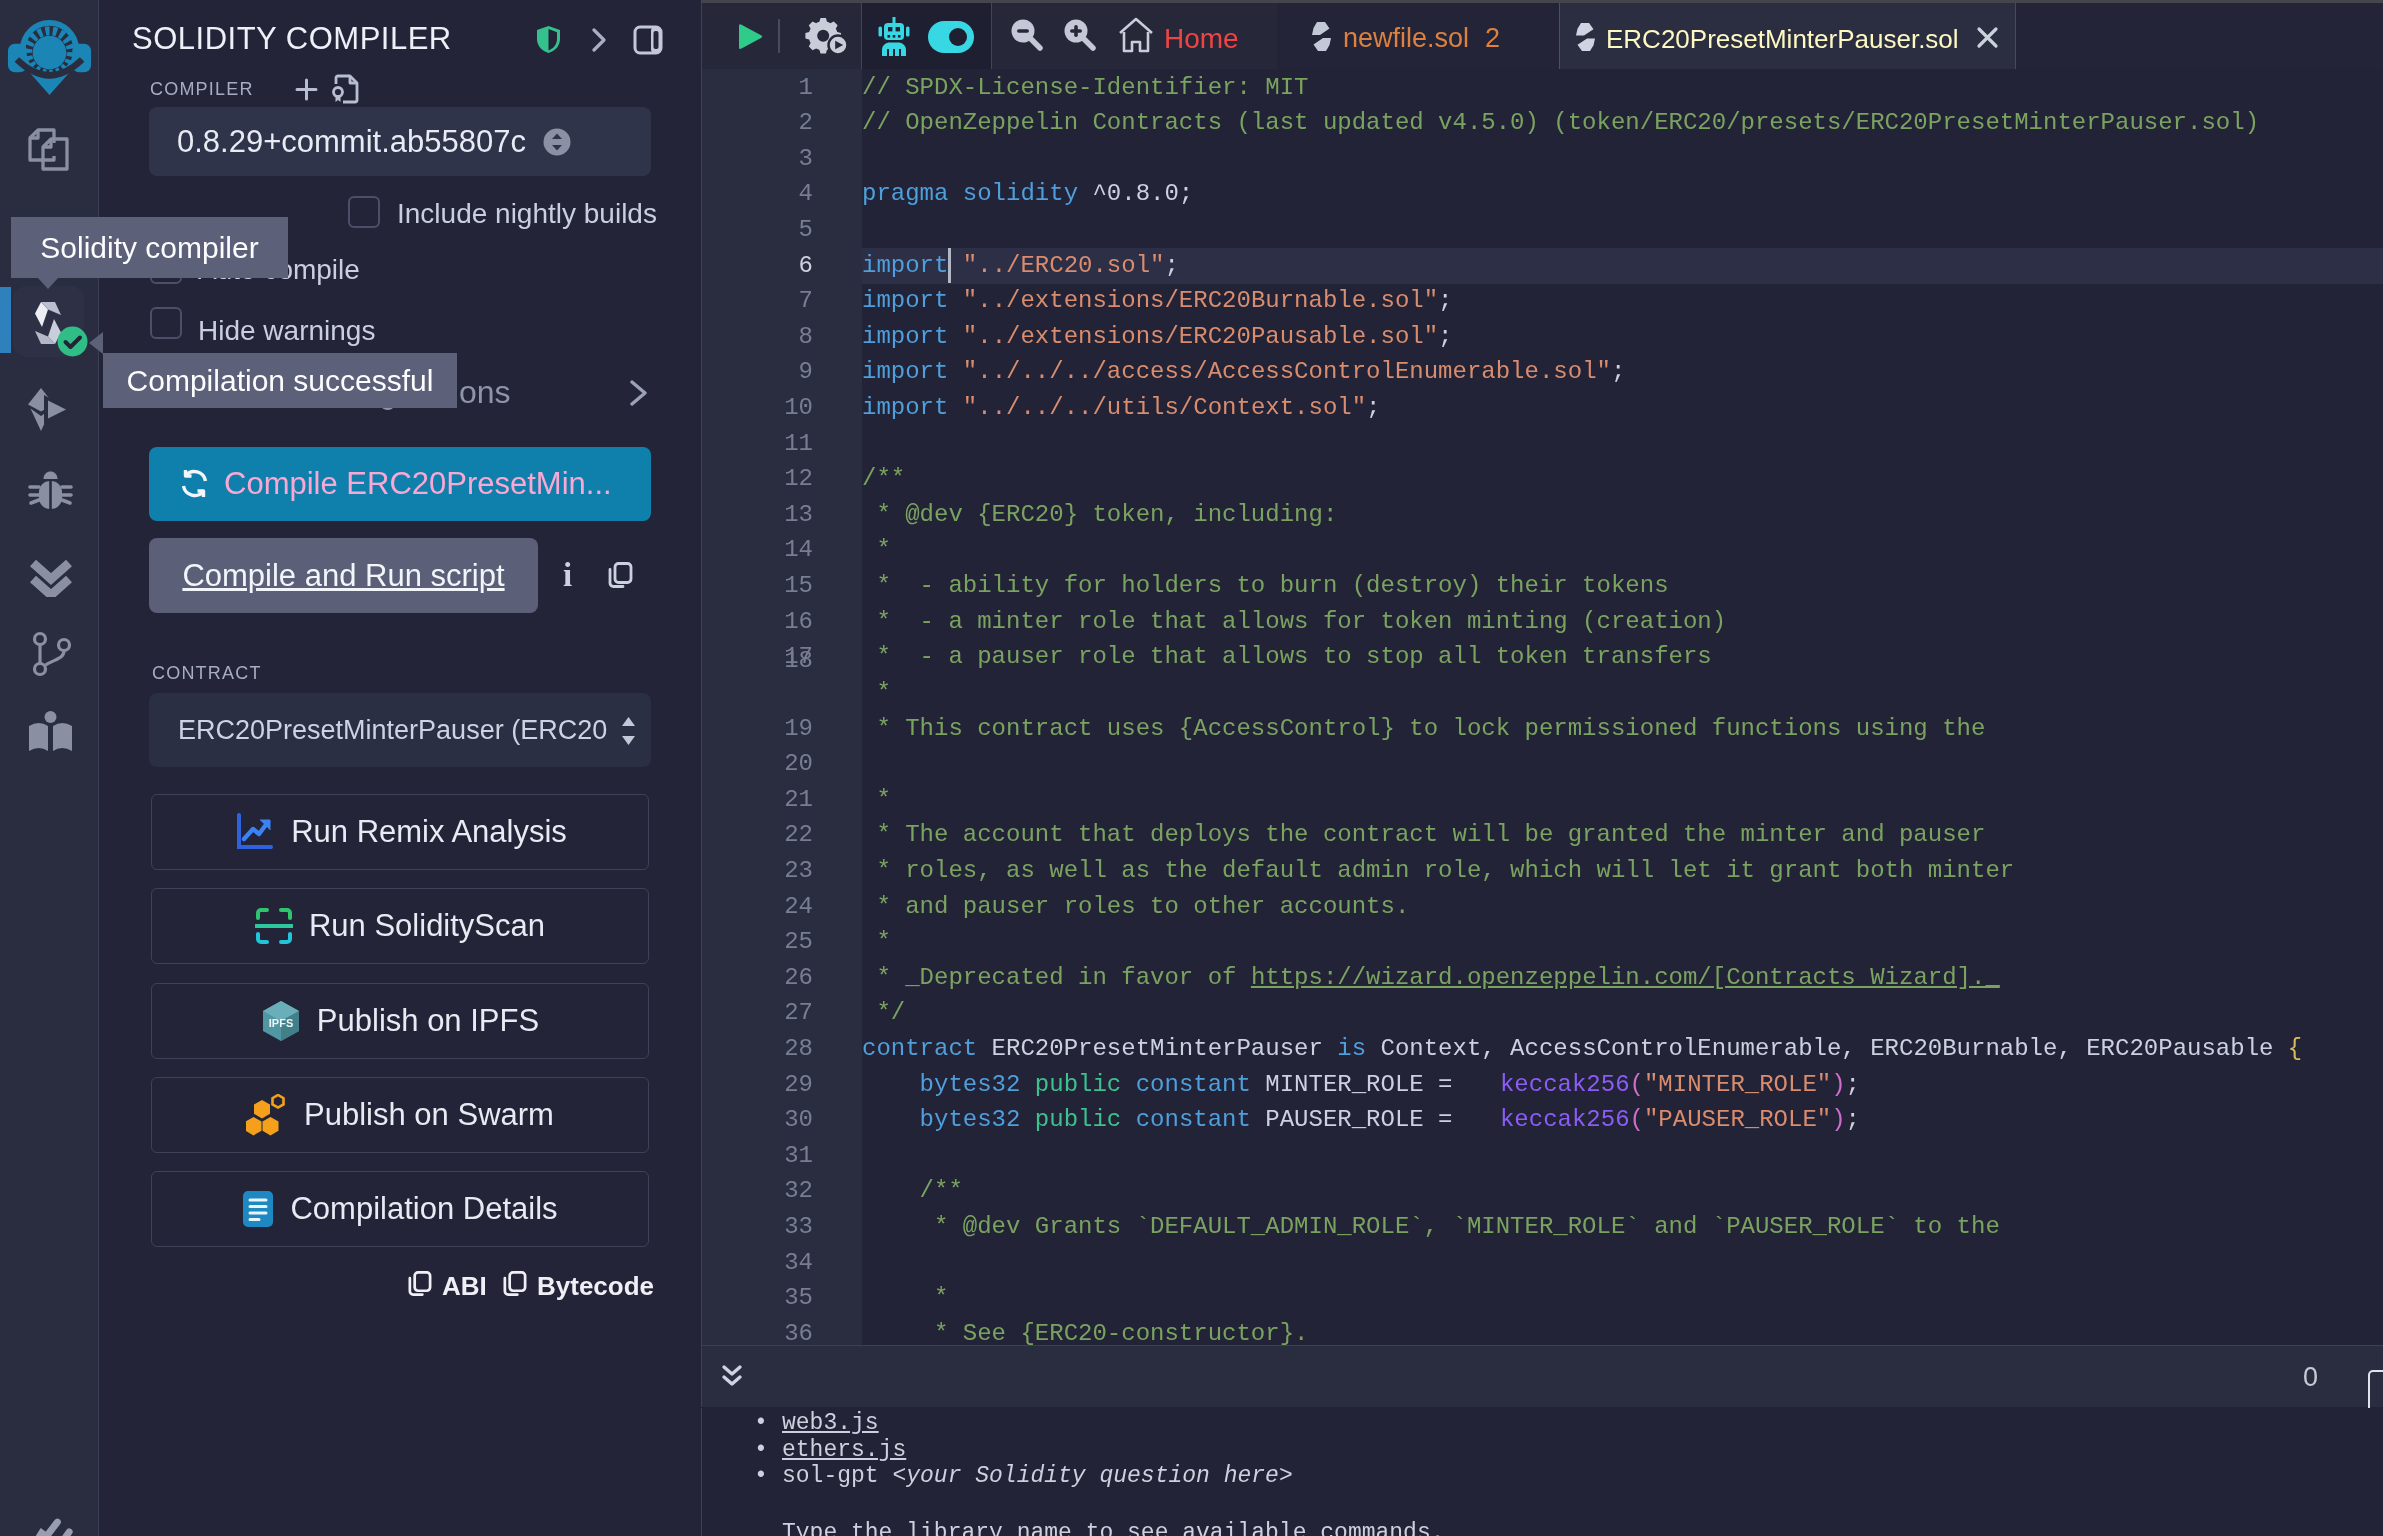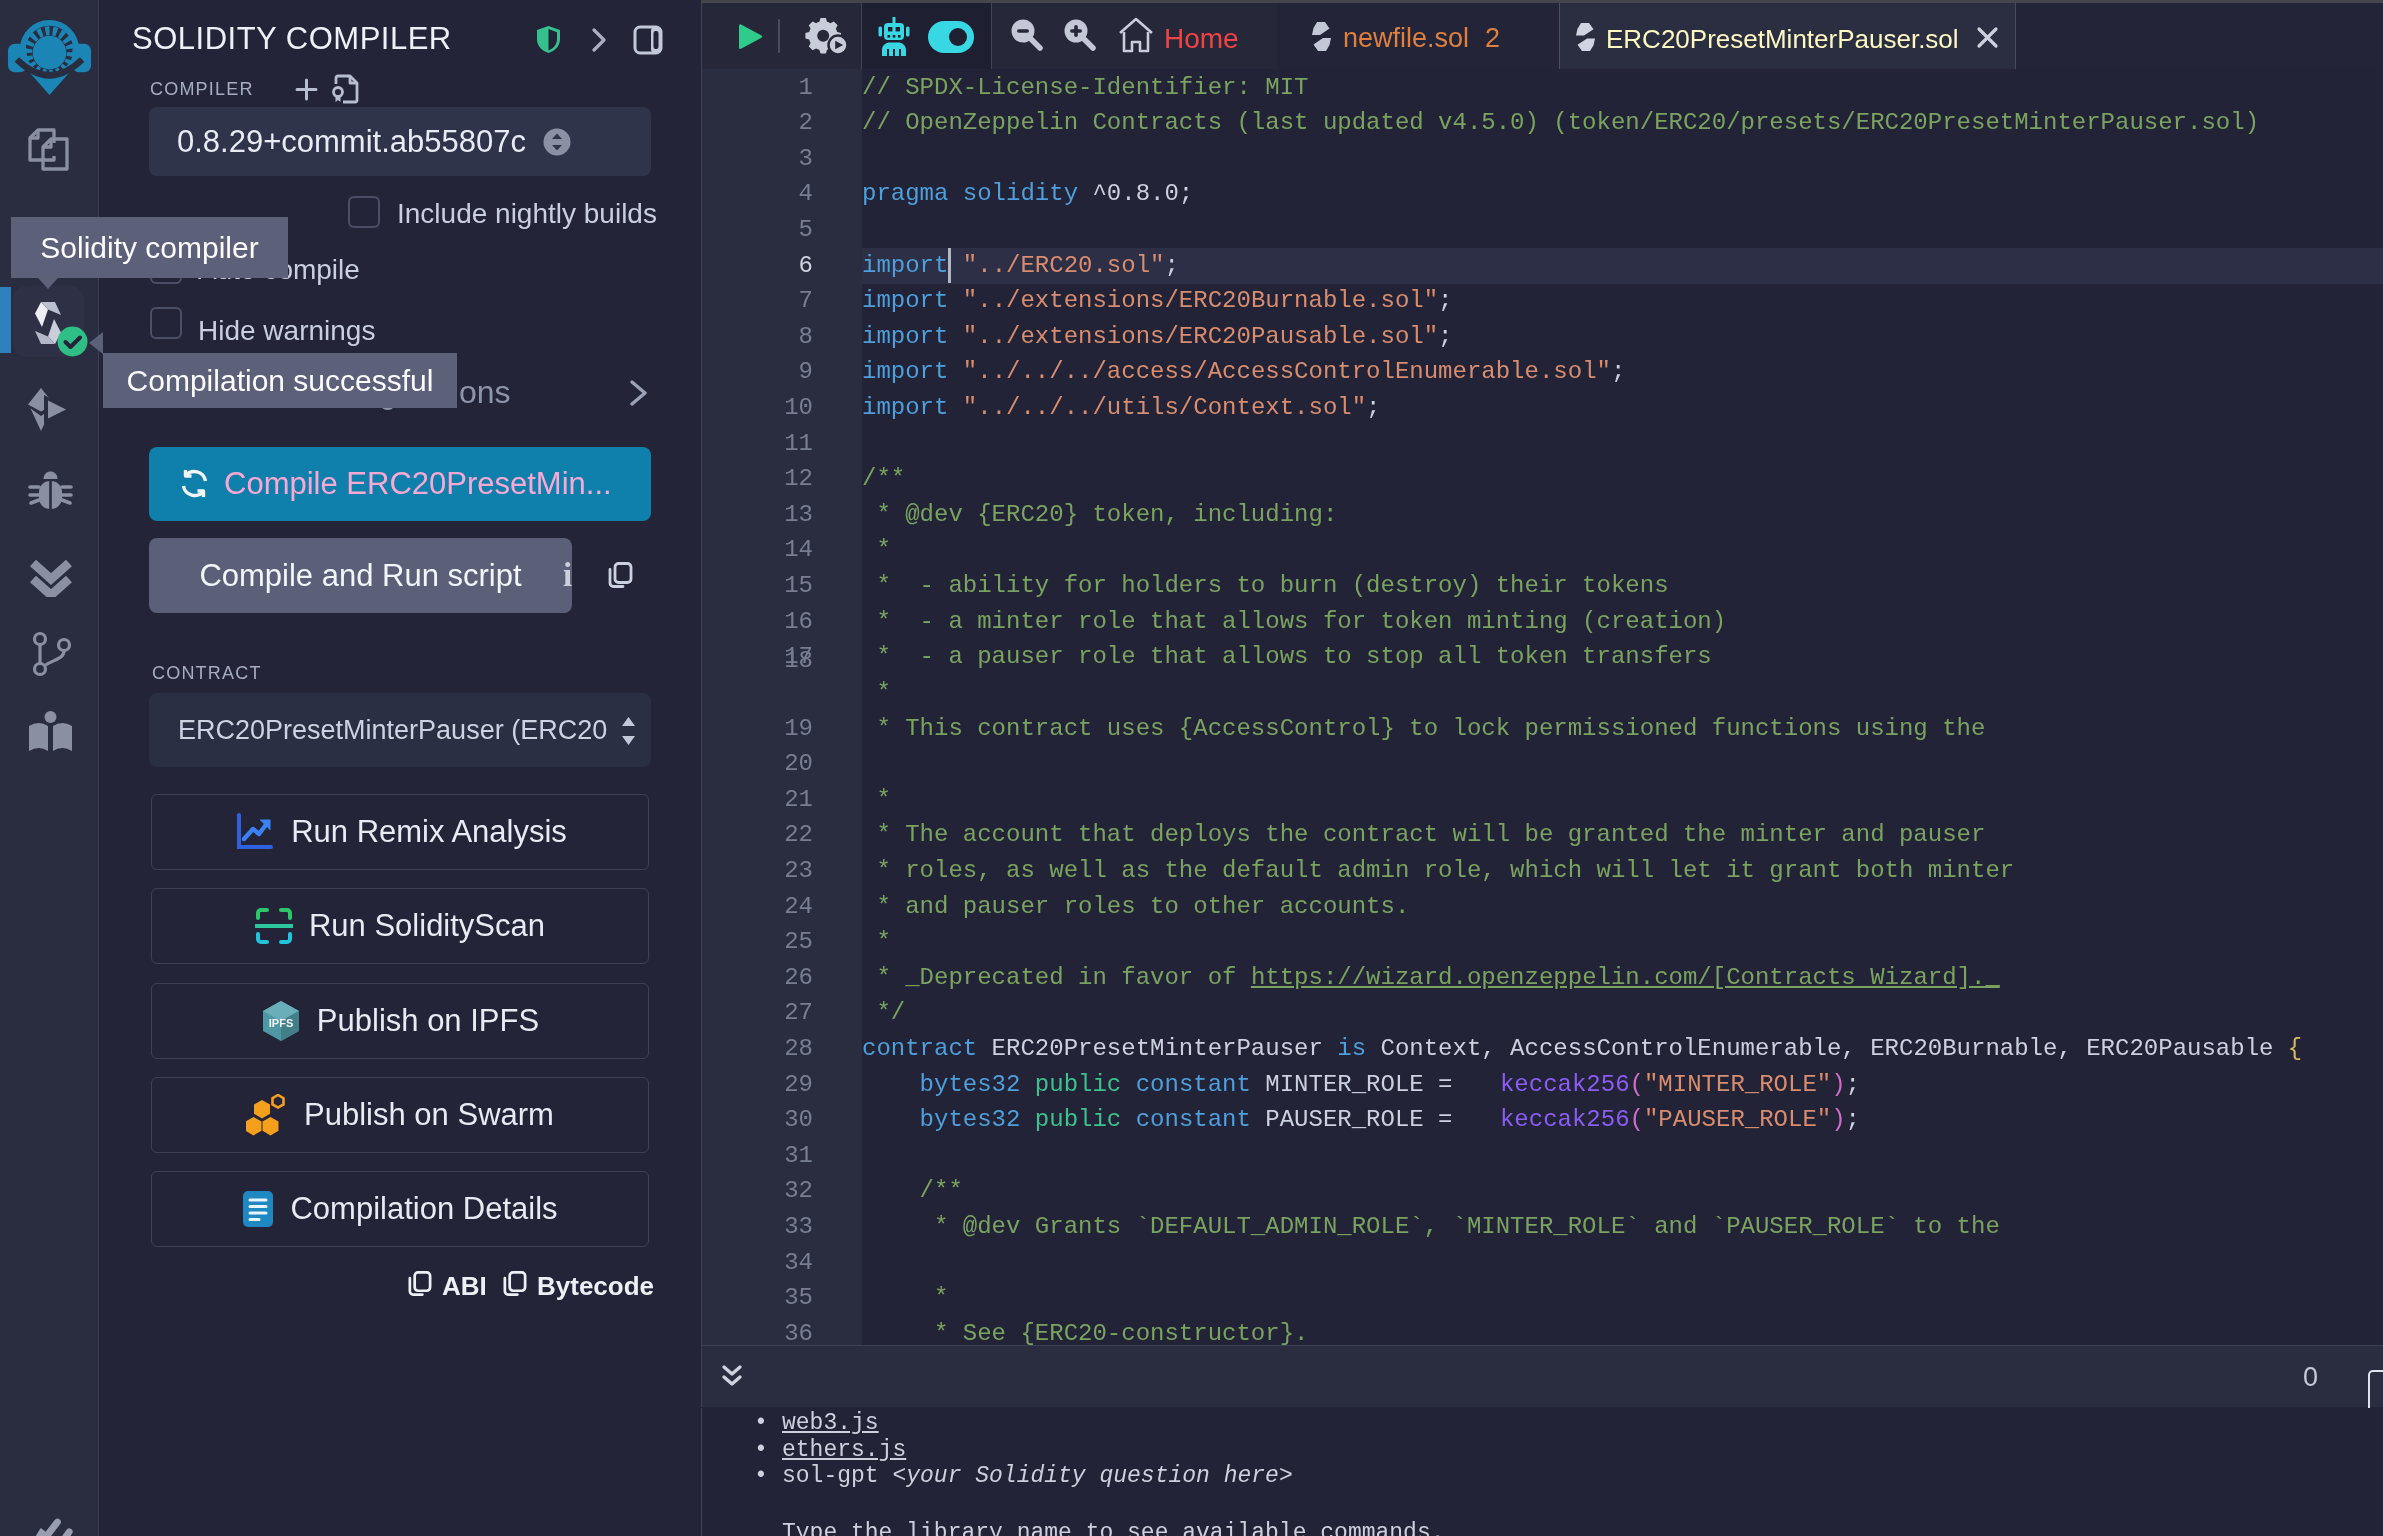--- a/index.html
+++ b/index.html
@@ -147,21 +147,21 @@
 </svg>
 
 <div class="abs" style="left:149px;top:447px;width:502px;height:74px;background:#0e80ab;border-radius:8px;"></div>
 <svg class="abs" style="left:178px;top:467px;" width="33" height="33" viewBox="0 0 33 33">
   <path d="M27.5 14 A11.5 11.5 0 0 0 7.5 8.5" fill="none" stroke="#f2f6fb" stroke-width="3.4"></path>
   <path d="M7.5 3 V9 H13.5" fill="none" stroke="#f2f6fb" stroke-width="3.4" stroke-linejoin="round"></path>
   <path d="M5.5 19 A11.5 11.5 0 0 0 25.5 24.5" fill="none" stroke="#f2f6fb" stroke-width="3.4"></path>
   <path d="M25.5 30 V24 H19.5" fill="none" stroke="#f2f6fb" stroke-width="3.4" stroke-linejoin="round"></path>
 </svg>
 <div class="abs" style="left:224px;top:466px;font-size:31px;color:#f9a8d4;">Compile ERC20PresetMin...</div>
-<div class="abs" style="left:149px;top:538px;width:423px;height:75px;background:#5b5f78;border-radius:8px;display:flex;align-items:center;justify-content:center;font-size:31px;color:#f2f6fb;">Compile and Run script</div>
+<div class="abs" style="left:149px;top:538px;width:389px;height:75px;background:#5b5f78;border-radius:8px;display:flex;align-items:center;justify-content:center;font-size:31px;color:#f2f6fb;text-decoration:underline;">Compile and Run script</div>
 <div class="abs" style="left:563px;top:557px;font-size:33px;color:#ccd1e0;font-family:'Liberation Serif',serif;font-weight:bold;">i</div>
 <svg class="abs" style="left:606px;top:561px;" width="28" height="28" viewBox="0 0 28 28">
   <rect x="9" y="2.5" width="16" height="19" rx="3.5" fill="none" stroke="#ccd1e0" stroke-width="2.8"></rect>
   <path d="M4 8.5 V22 C4 24 5.5 25.5 7.5 25.5 H17" fill="none" stroke="#ccd1e0" stroke-width="2.8" stroke-linecap="round"></path>
 </svg>
 
 <div class="abs" style="left:152px;top:663px;font-size:18px;color:#a6adc3;letter-spacing:1.2px;">CONTRACT</div>
 <div class="abs" style="left:149px;top:693px;width:502px;height:74px;background:#2b2f43;border-radius:8px;"></div>
 <div class="abs" style="left:178px;top:715px;font-size:27px;color:#ced3e3;">ERC20PresetMinterPauser (ERC20</div>
 <svg class="abs" style="left:619px;top:714px;" width="19" height="34" viewBox="0 0 19 34">

